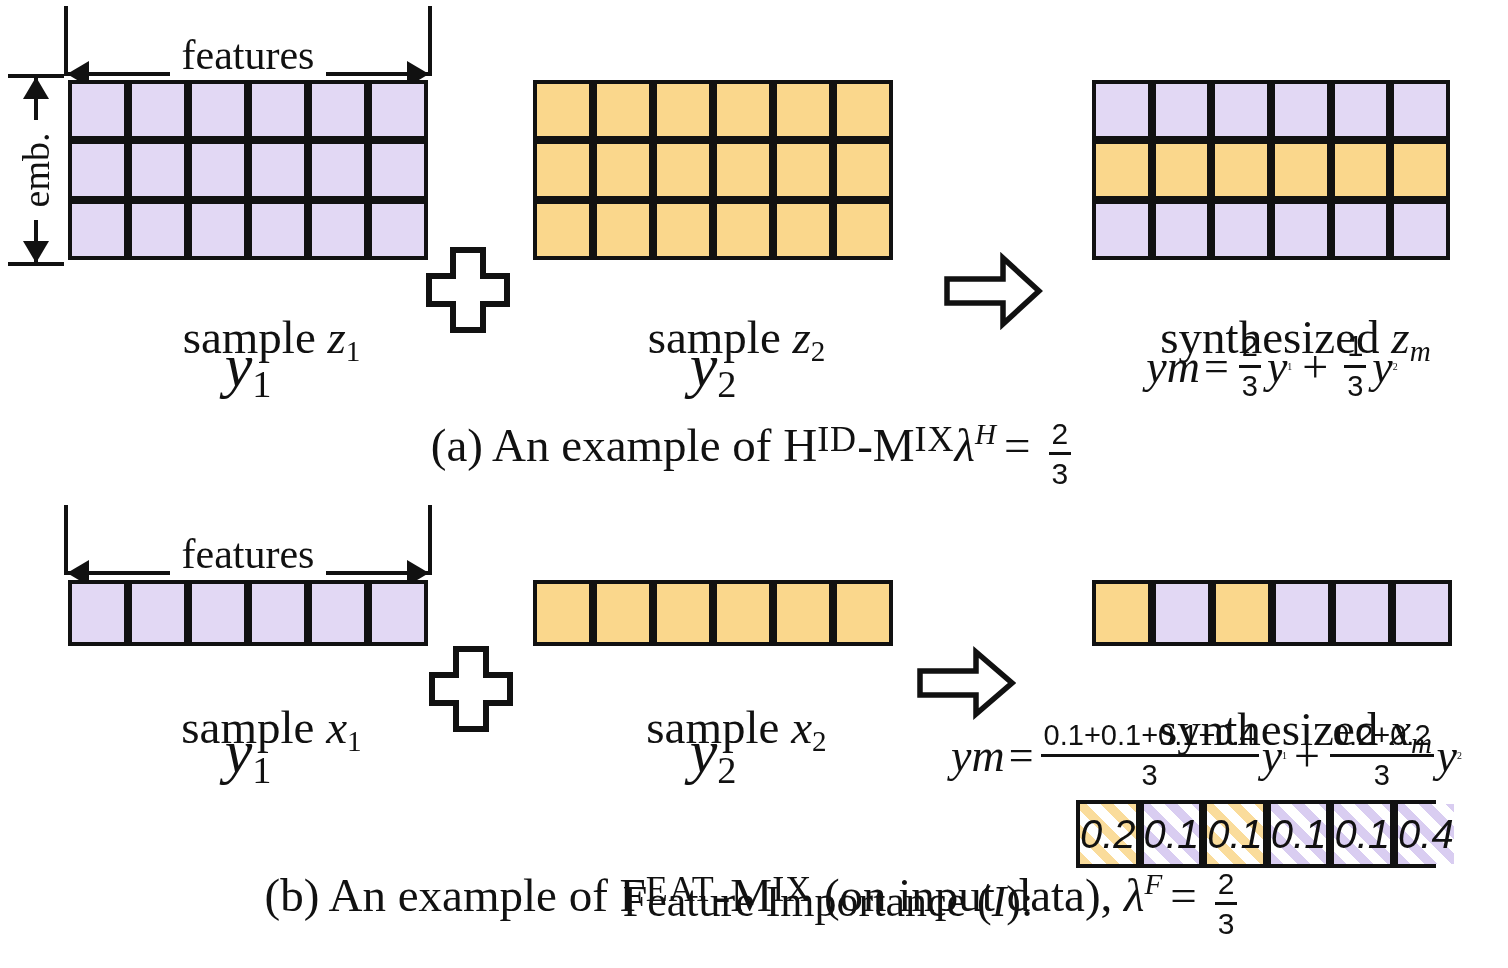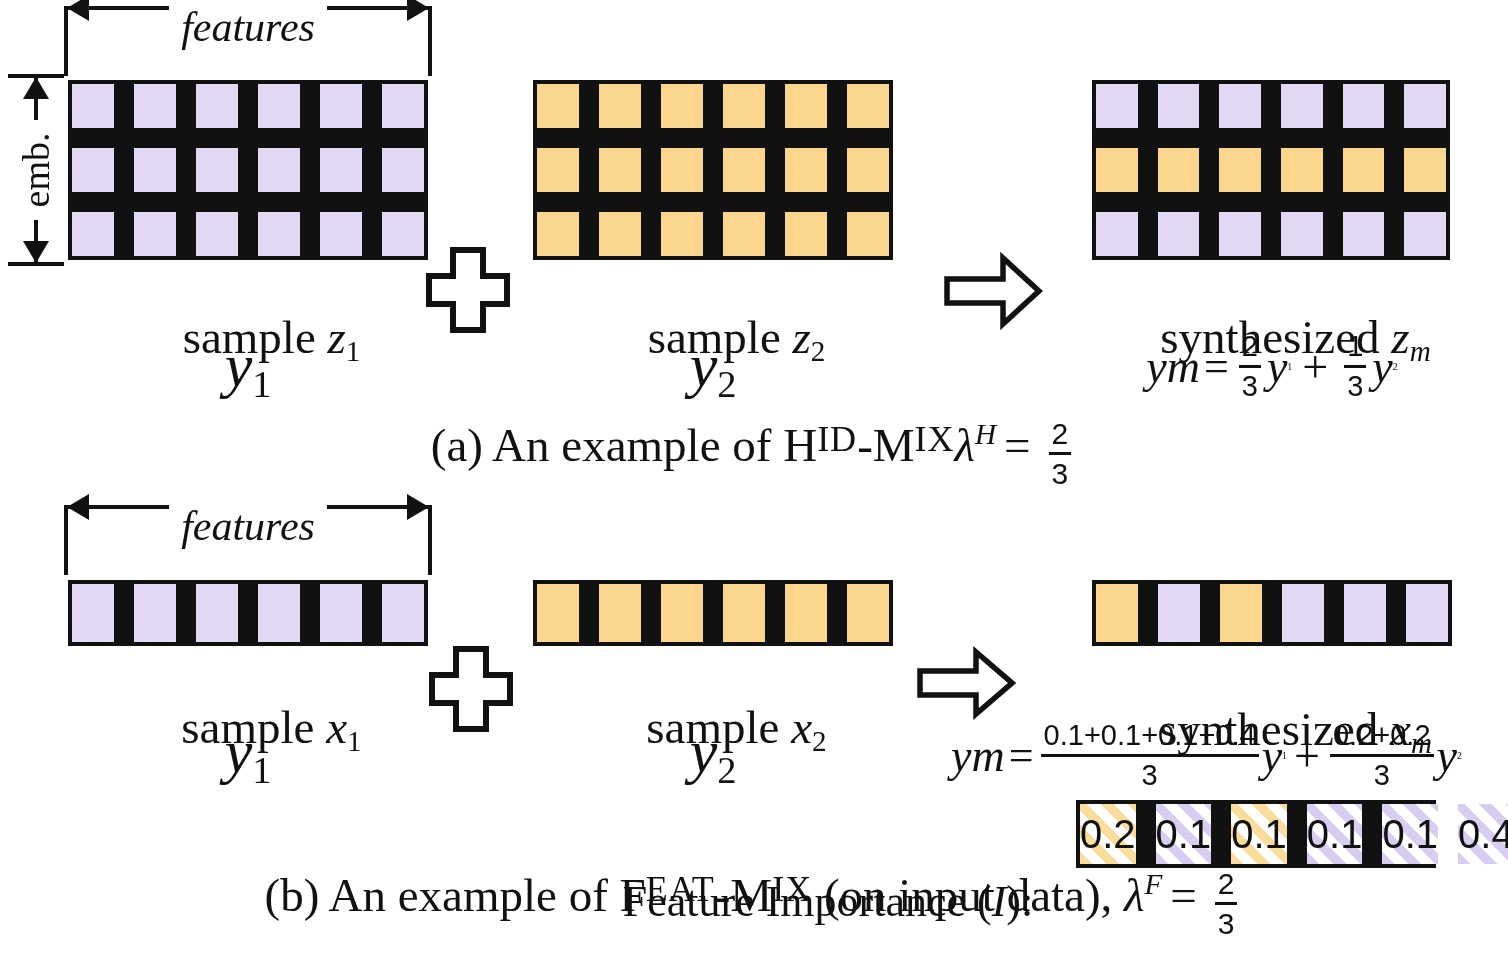--- a/index.html
+++ b/index.html
@@ -4,39 +4,39 @@
 <style>
   html,body { margin:0; padding:0; background:#fff; }
   .figure {
     position:relative; width:1508px; height:968px; background:#fff;
     font-family:"Liberation Serif","DejaVu Serif",serif; color:#111; overflow:hidden;
   }
   .abs { position:absolute; }
 
   
   .grid {
-    display:grid; gap:20px; background:var(--ink);
-    border:4px solid var(--ink); box-sizing:border-box;
+    display:grid; gap:8px; background:var(--ink);
+    border:4px solid var(--ink); box-sizing:border-box;font-style:italic;
   }
   .cell.purple { background:var(--purple); }
   .cell.orange { background:var(--orange); }
   .cell.orange-stripe {
     background:repeating-linear-gradient(45deg, var(--orange-stripe) 0 9px, #fff 9px 19px);
   }
   .cell.purple-stripe {
     background:repeating-linear-gradient(45deg, var(--purple-stripe) 0 9px, #fff 9px 19px);
   }
   .cell.orange-stripe, .cell.purple-stripe {
     display:flex; align-items:center; justify-content:center;
     font-family:"Liberation Sans","DejaVu Sans",sans-serif;
     font-size:40px; color:#111;
   }
 
   
-  .hruler { display:flex; align-items:flex-start;font-style:italic; }
+  .hruler { display:flex; align-items:flex-end; }
   .htick  { width:4px; height:100%; background:var(--ink); }
   .hshaft { height:4px; flex:1; background:var(--ink); position:relative; }
   .hshaft.left::before {
     content:''; position:absolute; left:-1px; top:50%; transform:translateY(-50%);
     border-top:13px solid transparent; border-bottom:13px solid transparent;
     border-right:22px solid var(--ink);
   }
   .hshaft.right::after {
     content:''; position:absolute; right:-1px; top:50%; transform:translateY(-50%);
     border-top:13px solid transparent; border-bottom:13px solid transparent;

